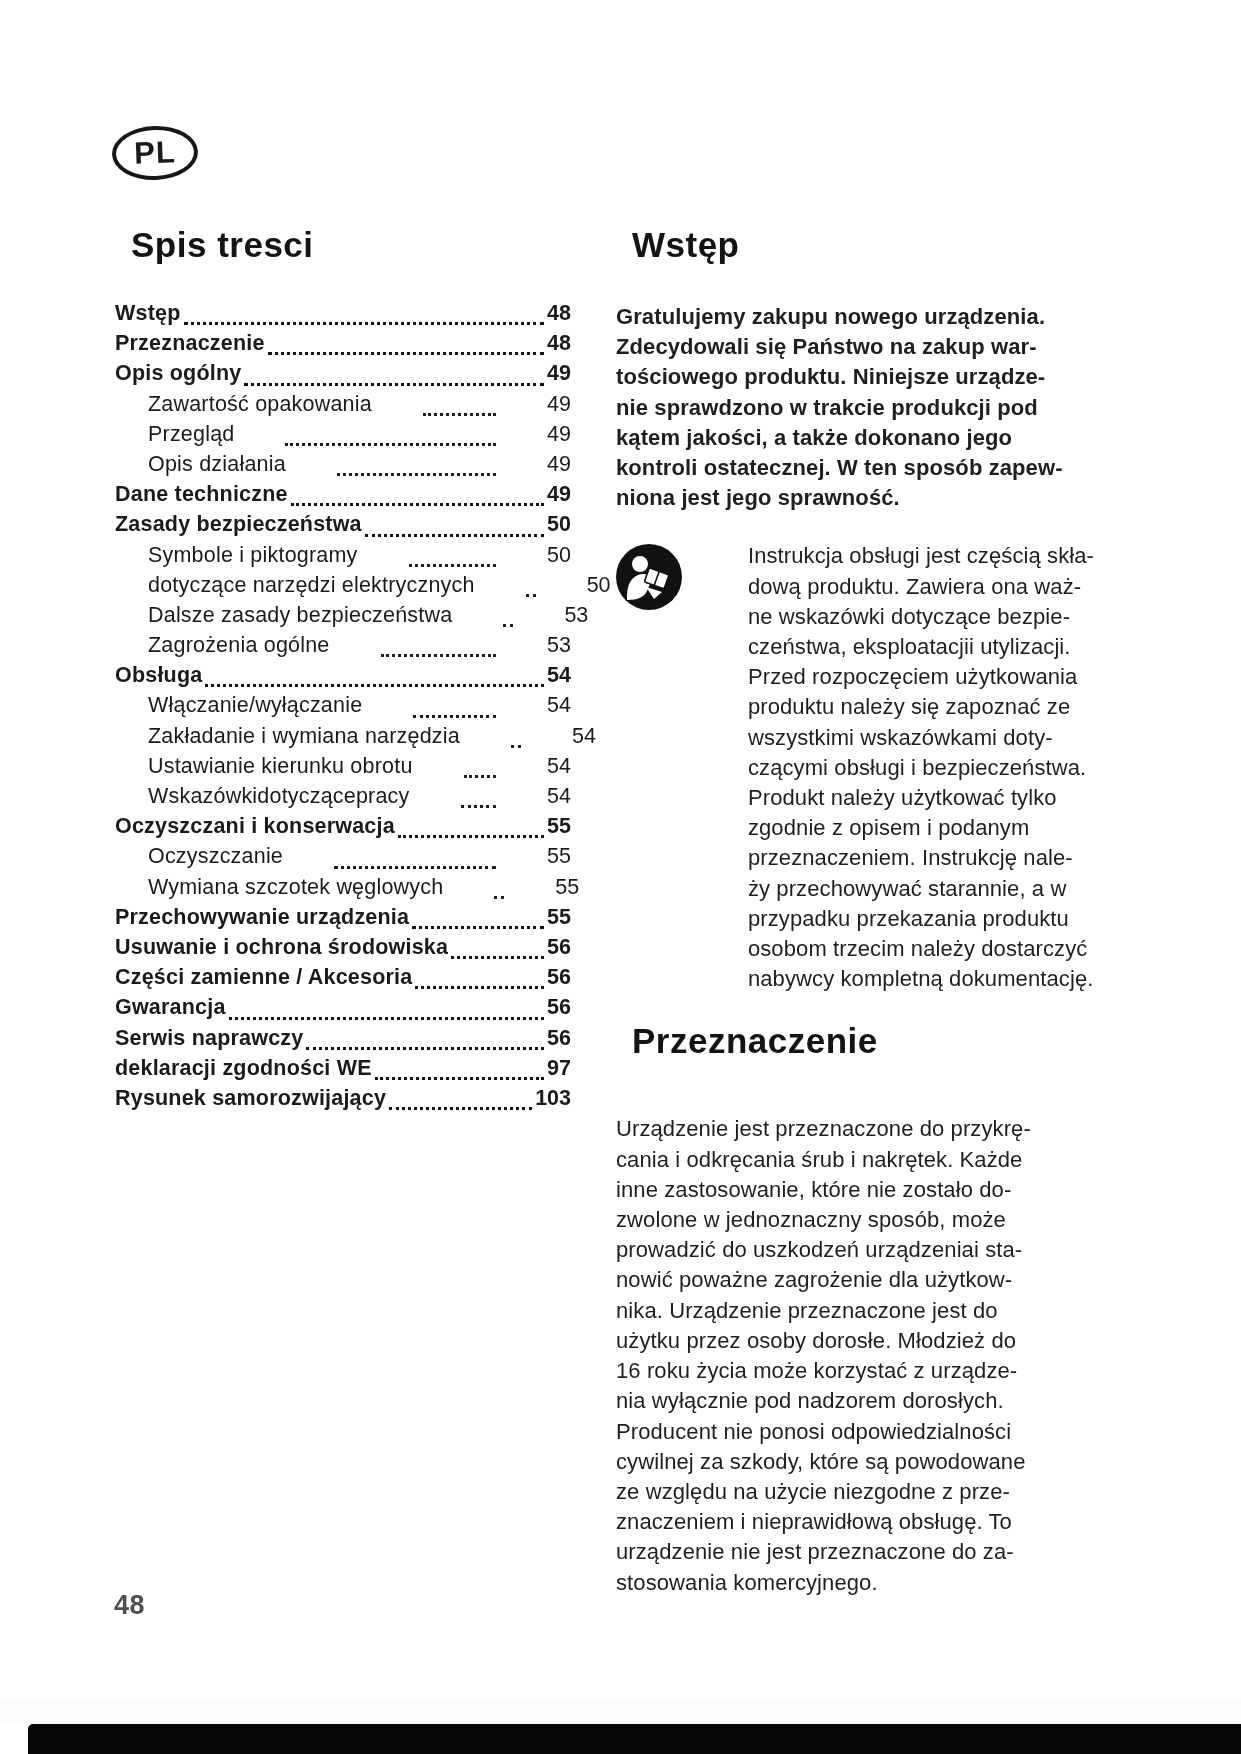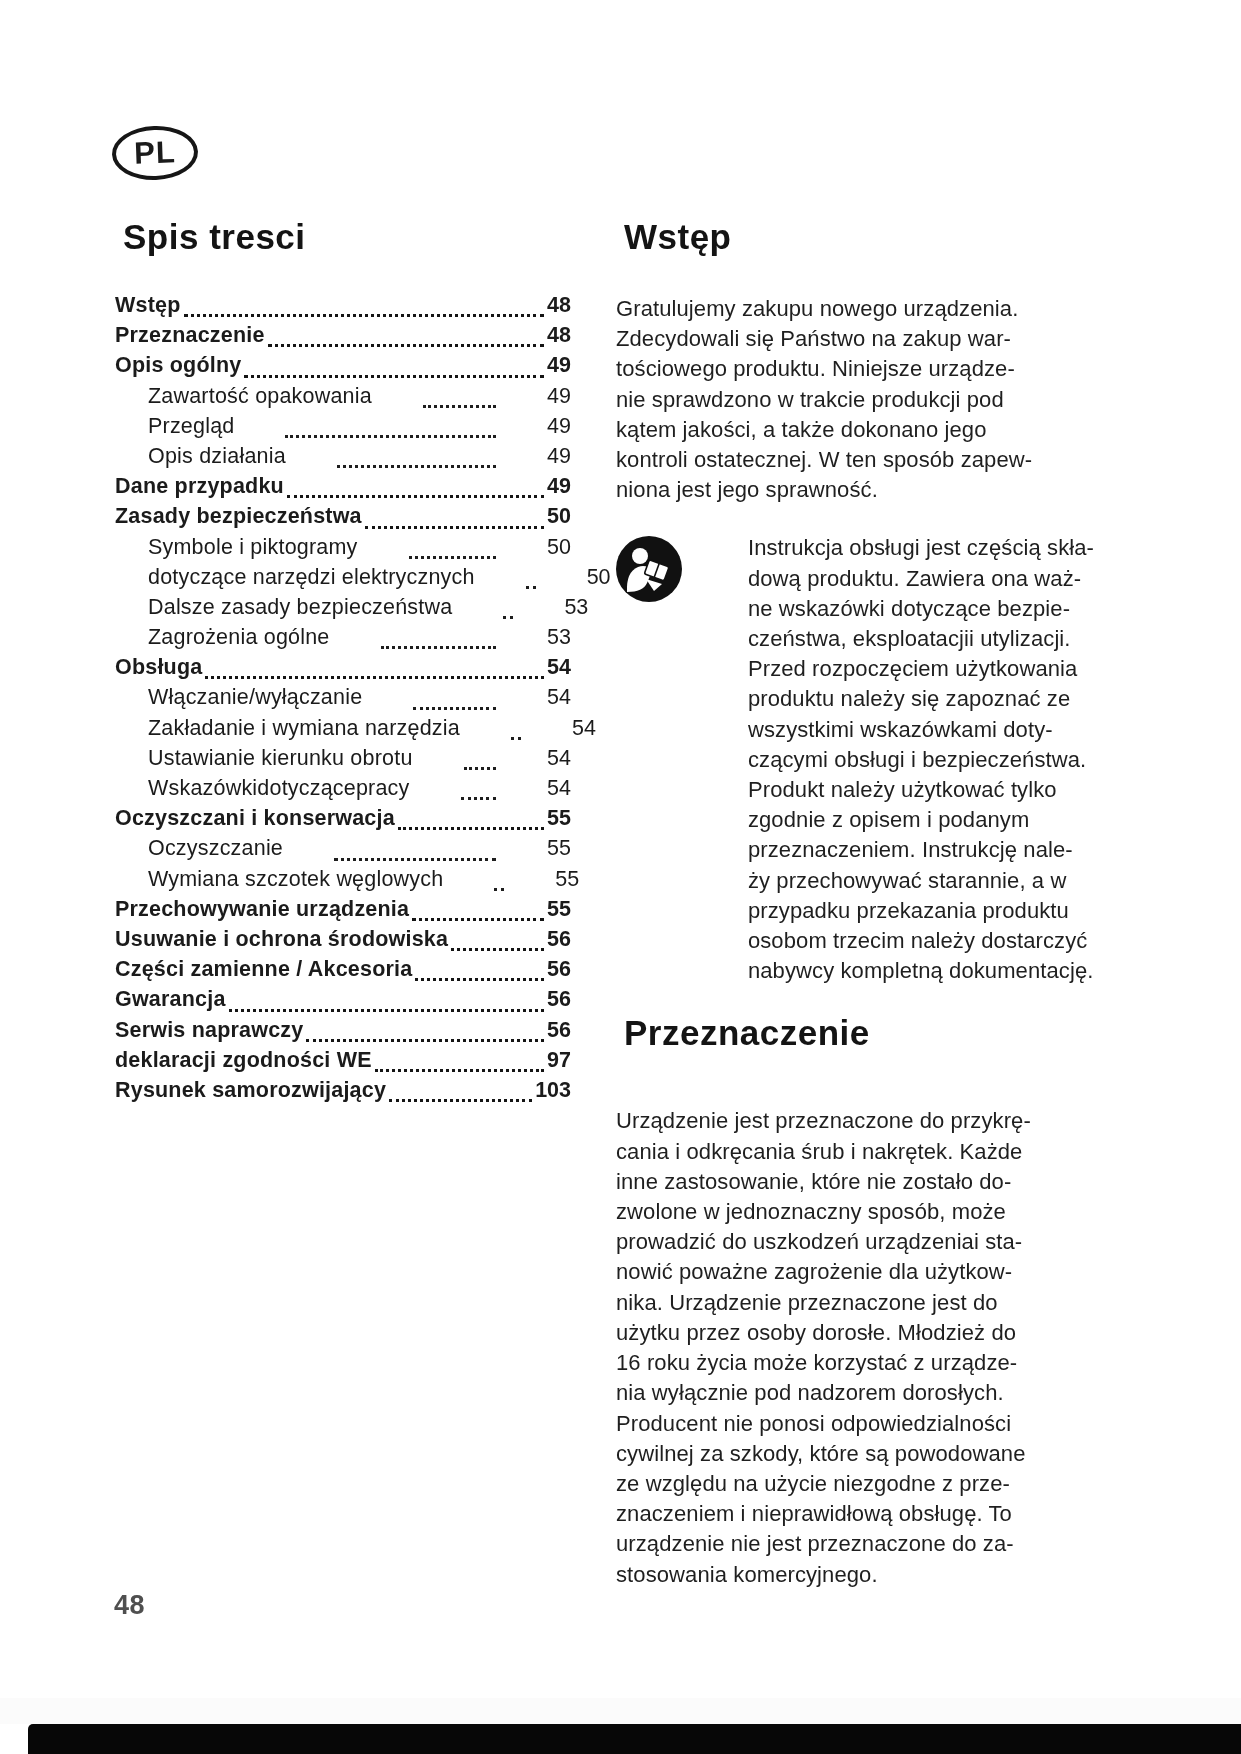--- a/index.html
+++ b/index.html
@@ -18,21 +18,21 @@
     width:78px;height:46px;
     border:4px solid #161616;border-radius:50%;
     display:flex;align-items:center;justify-content:center;
     font-size:31px;font-weight:700;letter-spacing:1px;
     transform:rotate(-2deg);
   }
   
   .col-left{position:absolute;left:115px;top:208px;width:456px;}
   .col-right{position:absolute;left:616px;top:208px;width:478px;}
   .h1{
-    font-size:35px;font-weight:700;margin:8px;line-height:42px;
+    font-size:35px;font-weight:700;margin:16px;line-height:42px;
     letter-spacing:0.5px;color:#141414;
   }
   
   .toc{margin-top:35px;font-size:21.5px;}
   .toc-row{display:flex;align-items:baseline;height:30.2px;}
   .toc-row .lbl{white-space:nowrap;letter-spacing:0.2px;}
   .toc-row.ind{padding-left:33px;gap:48px;}
   .toc-row.b{font-weight:700;}
   .dots{
     flex:1 1 auto;min-width:10px;
@@ -40,21 +40,21 @@
     margin:0 3px 6px 3px;
     align-self:flex-end;
   }
   .toc-row.b .dots{border-bottom-width:3.5px;border-bottom-color:#141414;}
   .pg{white-space:nowrap;}
   
   .body{
     font-size:22px;line-height:30.2px;margin:0;
     white-space:pre-line;letter-spacing:0.1px;color:#1f1f1f;
   }
-  .first-para{margin-top:36px;}
+  .first-para{margin-top:36px;font-weight:bold;}
   .note-row{display:flex;margin-top:28px;justify-content:space-between;}
   .note-icon{flex:none;width:66px;height:66px;margin-right:10px;margin-top:3px;}
   .h2{margin-top:26px;}
   .purpose-para{margin-top:52px;}
   
   .page-num{
     position:absolute;left:114px;top:1590px;
     font-size:27px;font-weight:700;color:#4f4f4f;letter-spacing:0.5px;
   }
   .bottom-bar{
@@ -102,21 +102,21 @@
           <span class="lbl">Przegląd</span>
           <span class="dots"></span>
           <span class="pg">49</span>
         </div>
         <div class="toc-row ind">
           <span class="lbl">Opis działania</span>
           <span class="dots"></span>
           <span class="pg">49</span>
         </div>
         <div class="toc-row b">
-          <span class="lbl">Dane przypadku</span>
+          <span class="lbl">Dane techniczne</span>
           <span class="dots"></span>
           <span class="pg">49</span>
         </div>
         <div class="toc-row b">
           <span class="lbl">Zasady bezpieczeństwa</span>
           <span class="dots"></span>
           <span class="pg">50</span>
         </div>
         <div class="toc-row ind">
           <span class="lbl">Symbole i piktogramy</span>

